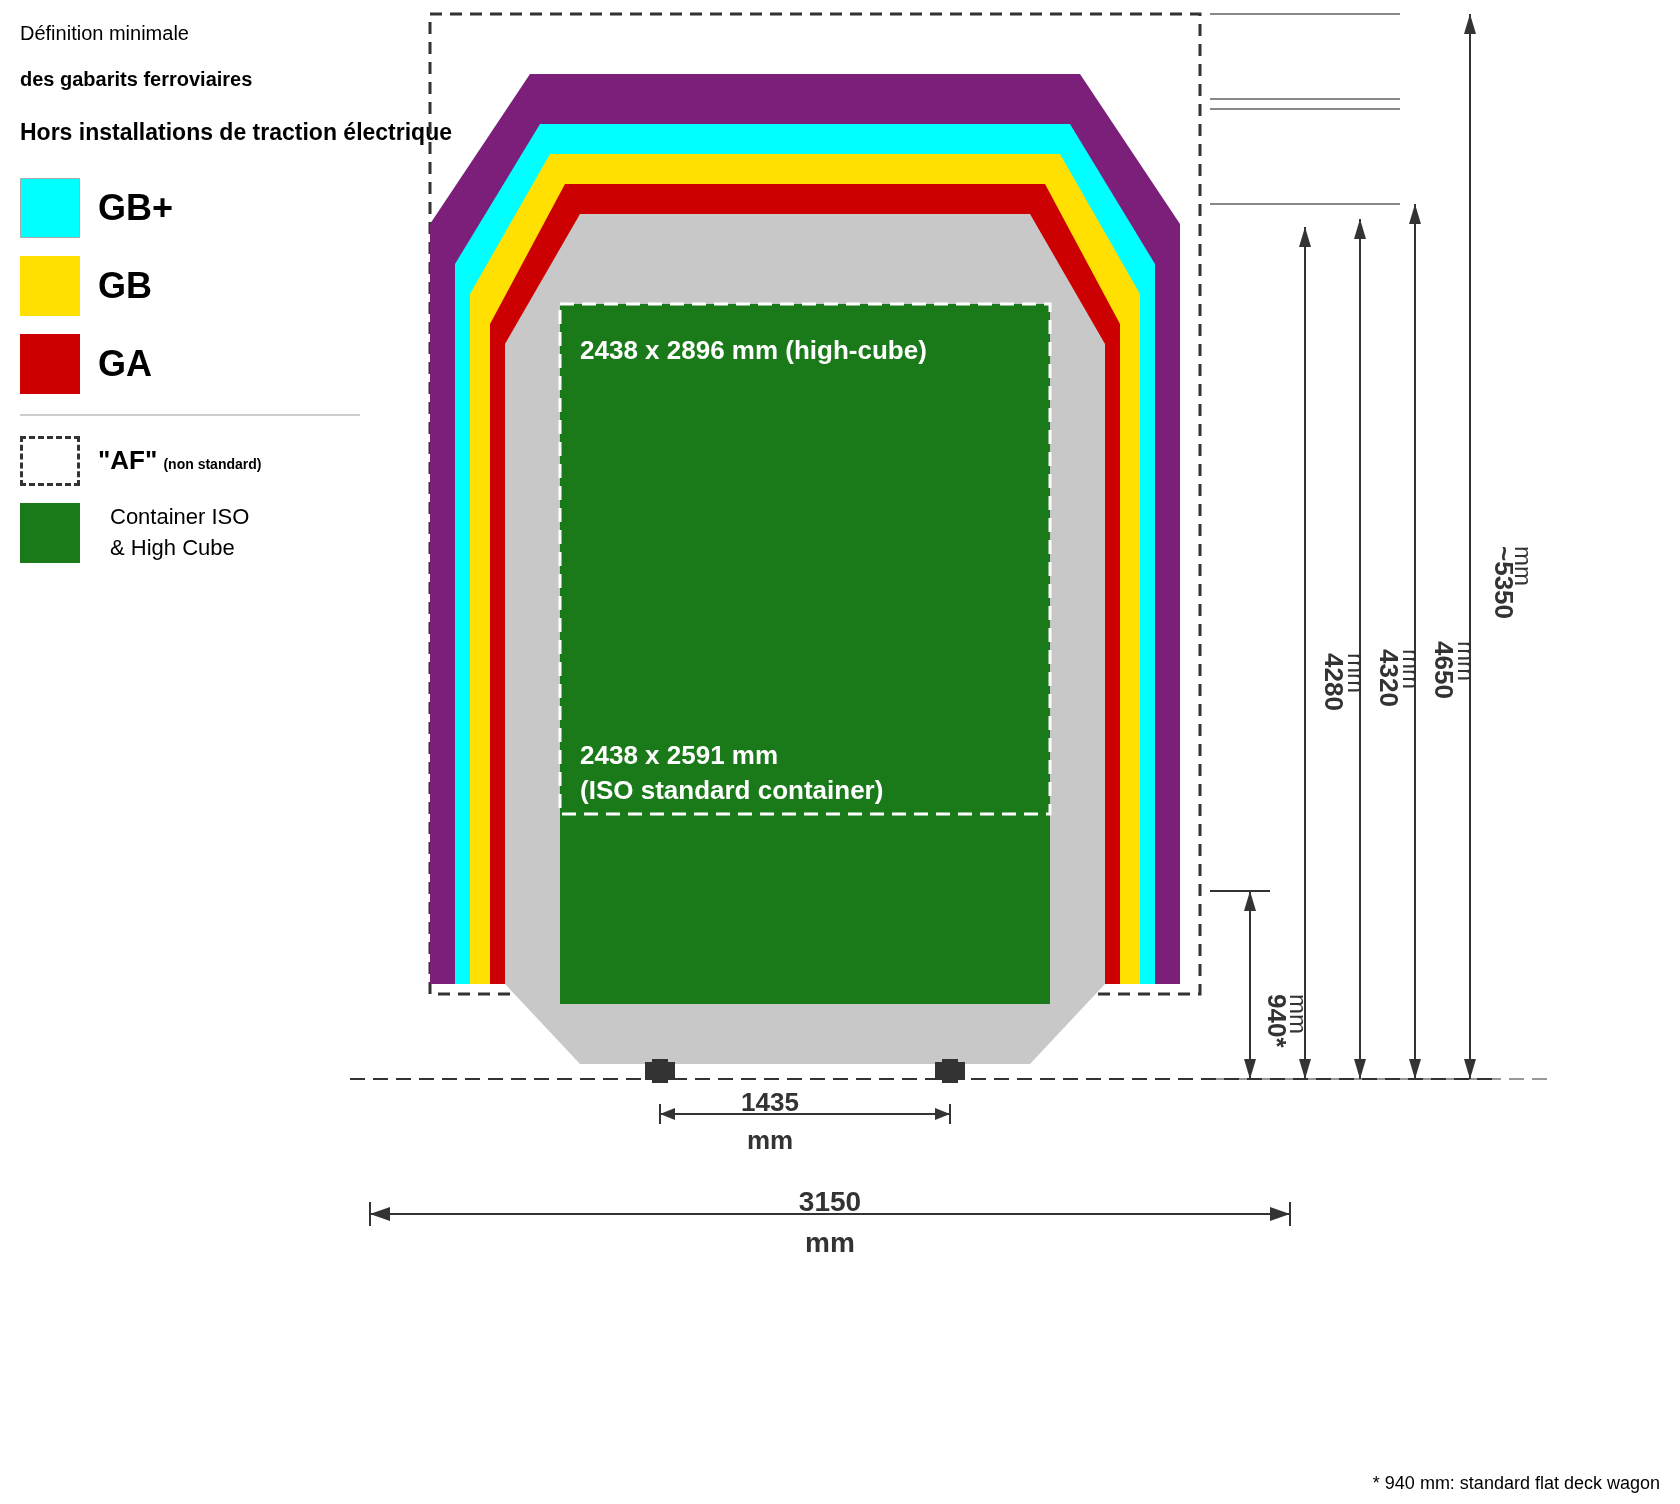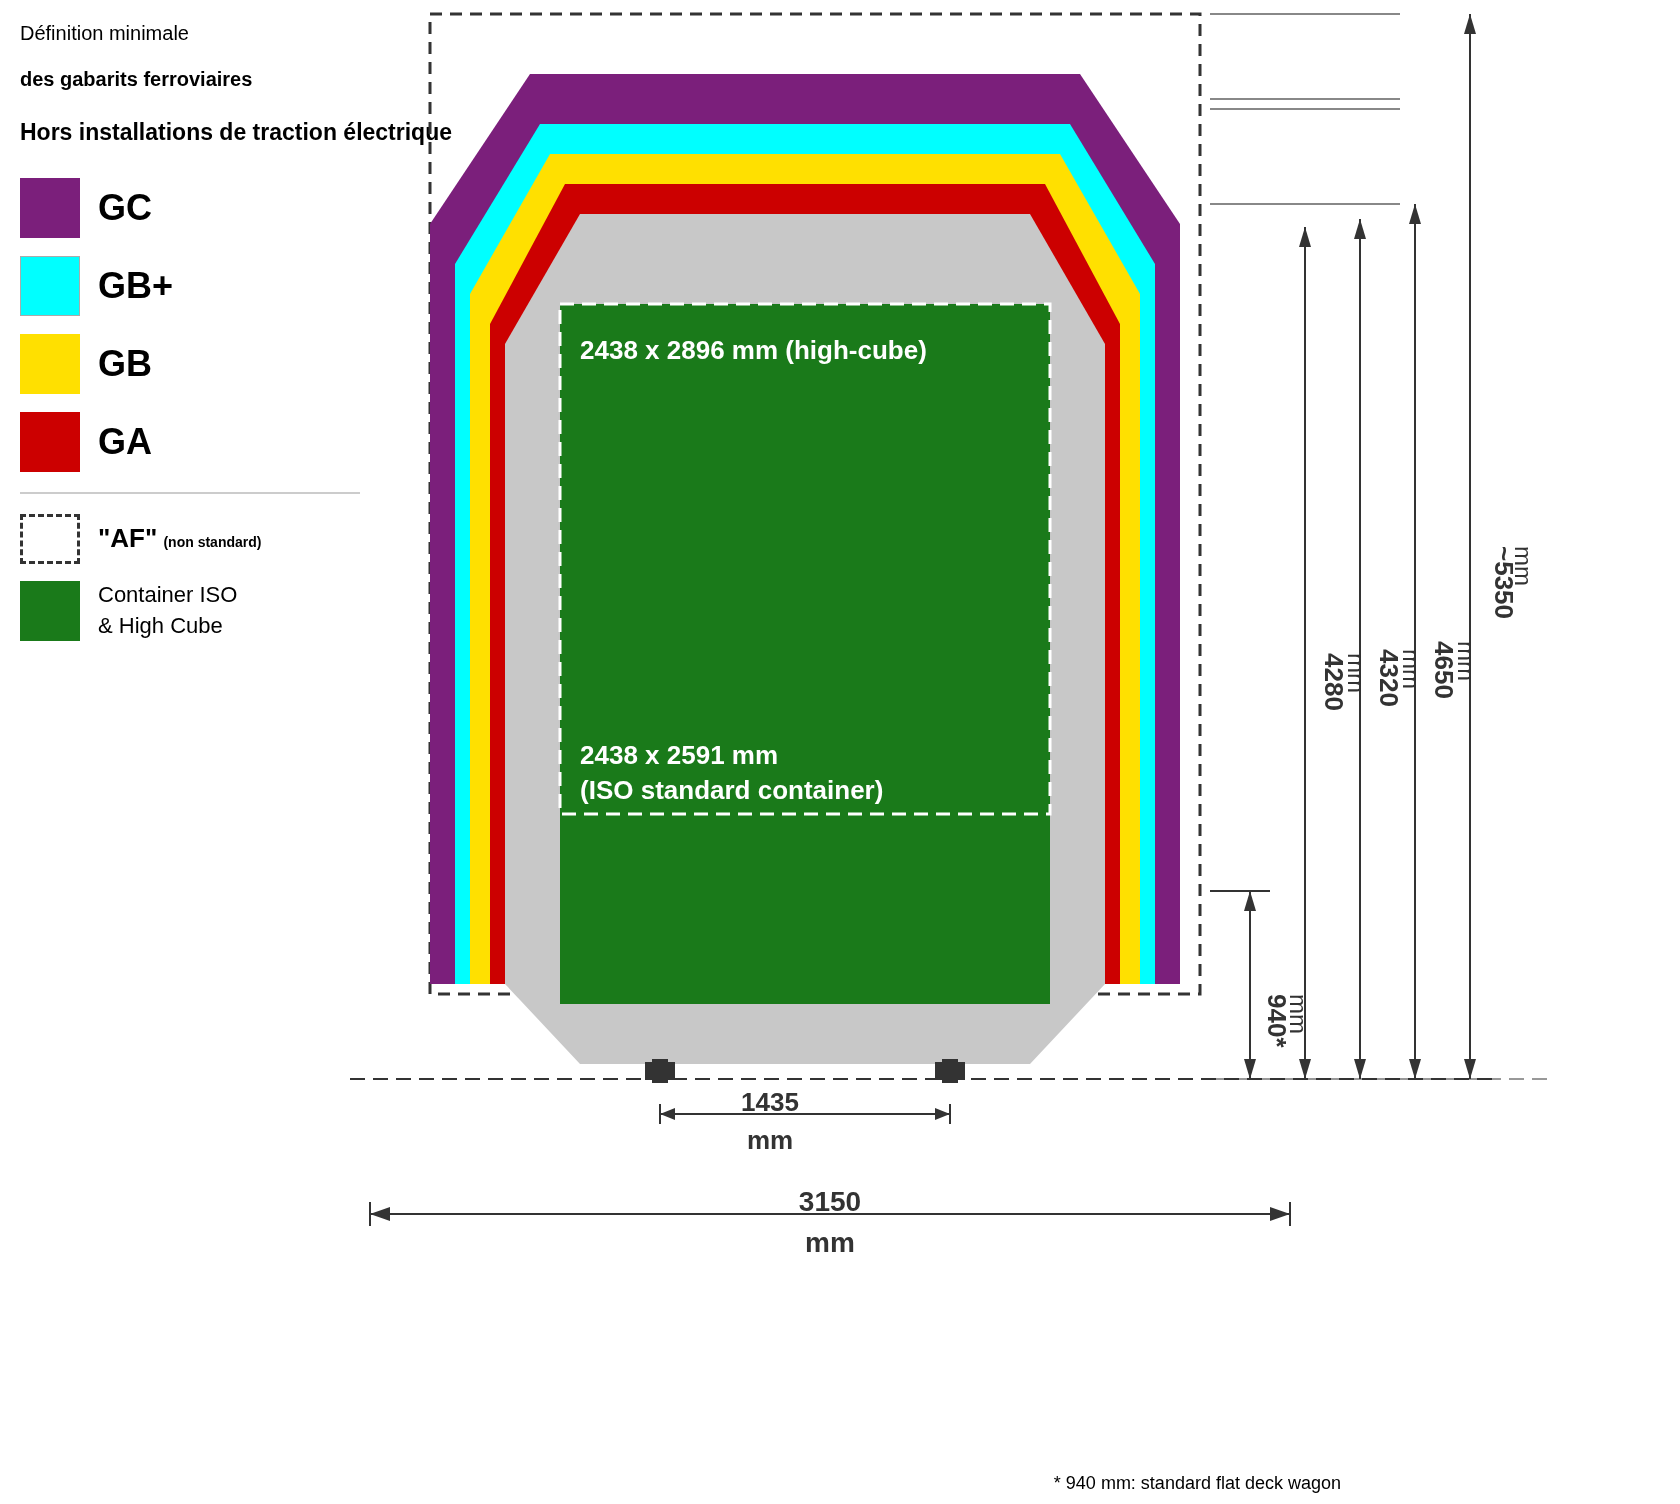--- a/index.html
+++ b/index.html
@@ -6,21 +6,21 @@
     body {
       background: #fff;
       font-family: Arial, sans-serif;
       width: 1680px;
       height: 1504px;
       position: relative;
       overflow: hidden;
     }
     .main-container {
       position: relative;
-      width: 1361px;
+      width: 1680px;
       height: 1504px;
     }
     
     .legend {
       position: absolute;
       left: 20px;
       top: 20px;
     }
     .legend-title {
       font-size: 20px;
@@ -79,20 +79,21 @@
     .legend-af-label strong {
       font-size: 26px;
     }
     .legend-af-label span {
       font-size: 14px;
       font-weight: bold;
     }
     .legend-iso {
       display: flex;
       align-items: center;
+      gap: 12px;
     }
     .legend-iso-box {
       width: 60px;
       height: 60px;
       background: #1a7a1a;
       margin-right: 18px;
       flex-shrink: 0;
     }
     .legend-iso-label {
       font-size: 22px;
@@ -126,24 +127,20 @@
 <div class="main-container">
 
   <div class="legend">
     <div class="legend-title">
       <span>Définition minimale</span><br>
       <strong>des gabarits ferroviaires</strong><br>
       <em>Hors installations de traction électrique</em>
     </div>
 
     <div class="legend-items">
-      <div class="legend-item">
-        <div class="legend-swatch" style="background:#7B1F7B;"></div>
-        <span class="legend-label">GC</span>
-      </div>
       <div class="legend-item">
         <div class="legend-swatch" style="background:#00FFFF; border:1px solid #aaa;"></div>
         <span class="legend-label">GB+</span>
       </div>
       <div class="legend-item">
         <div class="legend-swatch" style="background:#FFE000;"></div>
         <span class="legend-label">GB</span>
       </div>
       <div class="legend-item">
         <div class="legend-swatch" style="background:#CC0000;"></div>

